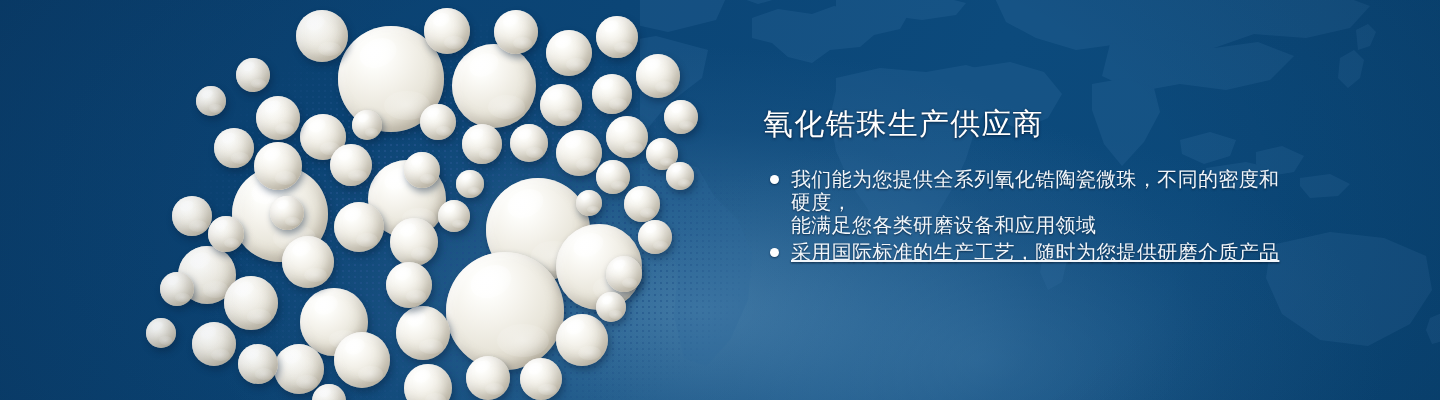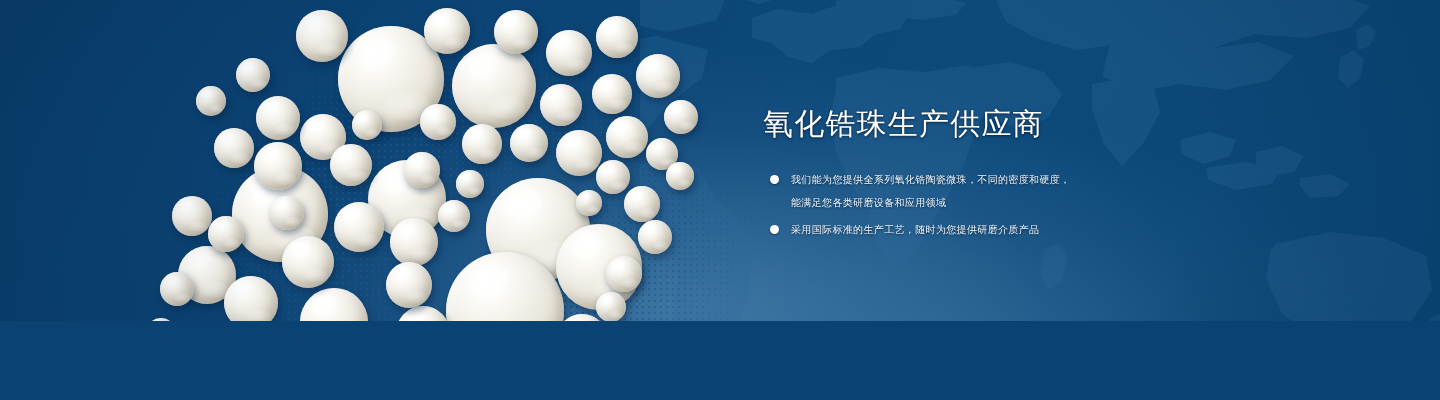--- a/index.html
+++ b/index.html
@@ -2,21 +2,21 @@
 <html><head>
 <meta charset="utf-8">
 <title>Banner</title>
 <style>
   html,body{margin:0;padding:0;background:#0a4373;}
   *{box-sizing:border-box;}
 
   #banner{
     position:relative;
     width:1440px;
-    height:321px;
+    height:400px;
     overflow:hidden;
     font-family:"Liberation Sans","DejaVu Sans",sans-serif;
     background:#0a4373;
   }
 
   
   .bg-base{
     position:absolute; inset:0;
     background:
       linear-gradient(118deg,#0a3f6e 0%,#0b4576 38%,#0c4a7c 62%,#0a4676 100%);
@@ -129,27 +129,27 @@
   }
   .bullets{
     list-style:none;
     margin:24px 0 0 0;
     padding:0;
   }
   .bullet{
     position:relative;
     padding-left:28px;
     margin:0 0 4px 0;
-    font-size:10px;
+    font-size:20px;
     line-height:23px;
     color:#f2f6fa;
     letter-spacing:.35px;
     text-shadow:0 1px 2px rgba(2,22,46,.72);
   }
-  .bullet:last-child{margin-bottom:6px;}
+  .bullet:last-child{margin-bottom:6px;text-decoration:underline;}
   .dot-icon{
     position:absolute;
     left:7px; top:7px;
     width:9px; height:9px;
     border-radius:50%;
     background:#ffffff;
     box-shadow:0 1px 2px rgba(2,22,46,.55);
   }
   .bullet .line{display:block;}
 </style>

